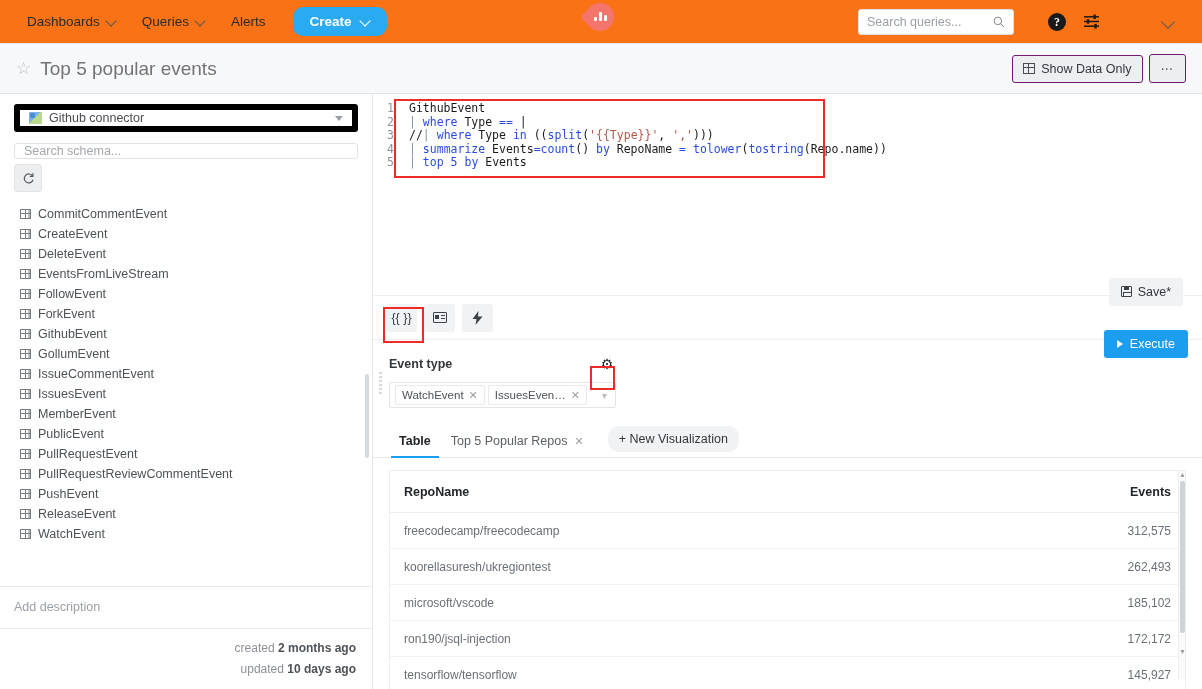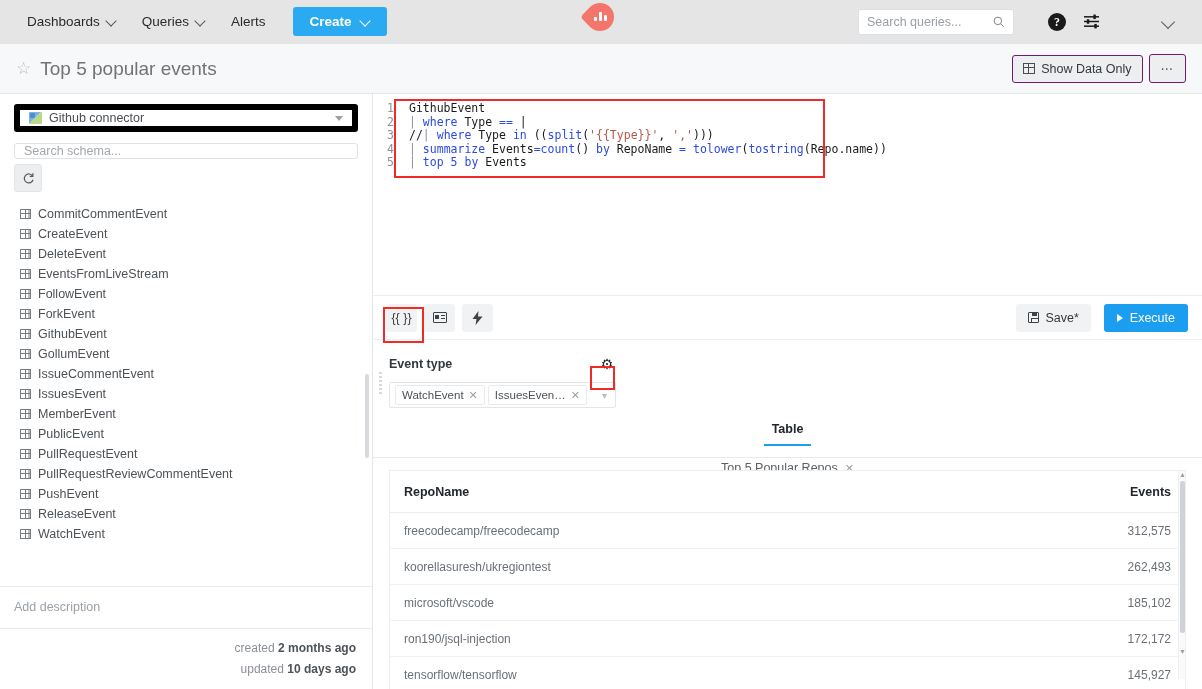--- a/index.html
+++ b/index.html
@@ -8,40 +8,40 @@
     font-family: "Liberation Sans", sans-serif;
     background: #ffffff;
     color: #333;
     overflow: hidden;
   }
   .app { width: 1202px; height: 689px; position: relative; display: flex; flex-direction: column; }
 
   
   .topnav {
     height: 44px; min-height: 44px;
-    background: #e5e5e5;
+    background: #f97316;
     border-bottom: 1px solid #e3e5e8;
     display: flex; align-items: center;
     position: relative;
   }
   .nav-left { display: flex; align-items: center; padding-left: 14px; gap: 0px; }
   .nav-item {
     display: flex; align-items: center; gap: 7px;
     font-size: 13.5px; color: #2a2a2a;
     padding: 6px 13px; cursor: pointer; white-space: nowrap;
   }
   .chev { display: inline-block; width: 9px; height: 9px; position: relative; }
   .chev::before {
     content: ""; position: absolute; left: 0; top: 0;
     width: 7px; height: 7px;
     border-right: 1.4px solid #5a5a5a; border-bottom: 1.4px solid #5a5a5a;
     transform: rotate(45deg);
   }
   .create-btn {
-    background: #2aaaf0; color: #fff; border-radius: 3px;
+    background: #2aaaf0; color: #fff; border-radius: 10px;
     font-size: 13.5px; font-weight: 600;
     padding: 7px 17px; margin-left: 14px;
     display: flex; align-items: center; gap: 9px; cursor: pointer;
     min-width: 86px; justify-content: center;
   }
   .create-btn .chev::before { border-right-color: #fff; border-bottom-color: #fff; }
 
   .logo-wrap {
     position: absolute; left: 50%; transform: translateX(-50%);
     top: 3px;
@@ -201,21 +201,21 @@
   .tb-btn {
     background: #f1f2f4; border-radius: 3px; min-width: 31px; height: 28px;
     display: flex; align-items: center; justify-content: center; cursor: pointer;
     color: #3d4246; font-size: 12.5px; margin-right: 7px;
   }
   .tb-btn.first { margin-left: 3px; }
   .card-ico { width: 14px; height: 11px; border: 1.3px solid #3d4246; position: relative; border-radius:1px;}
   .card-ico::before { content:""; position:absolute; left:1.5px; top:1.5px; width:4px; height:4px; background:#3d4246;}
   .card-ico::after { content:""; position:absolute; left:7px; top:2px; width:4.5px; height:1.2px; background:#3d4246;
     box-shadow: 0 3px 0 0 #3d4246; }
-  .tb-right { margin-left: auto; display: flex; align-items: center; gap: 13px; }
+  .tb-right { margin-left: auto; display: flex; align-items: center; gap: 24px; flex-direction: column; }
   .save-btn {
     background: #f1f2f4; border-radius: 3px; height: 28px; padding: 0 12px;
     display:flex; align-items:center; gap:6px; font-size: 12.5px; color:#33383d; cursor:pointer;
   }
   .floppy { width: 11px; height: 11px; border: 1.2px solid #3d4246; position:relative; border-radius:1px; }
   .floppy::before { content:""; position:absolute; left:2.2px; top:-0.5px; width:5px; height:3.5px; background:#3d4246; }
   .floppy::after { content:""; position:absolute; left:1.5px; bottom:0.5px; width:6.5px; height:3px; border:1px solid #3d4246; border-bottom:none;}
   .exec-btn {
     background: #1b9df0; color:#fff; border-radius: 3px; height: 28px; padding: 0 13px;
     display:flex; align-items:center; gap:7px; font-size: 12.5px; cursor:pointer;
@@ -240,22 +240,22 @@
     display:flex; align-items:center; gap:5px; padding: 0 6px; margin-left: 3px;
     font-size: 11.5px; color: #4d5257; white-space:nowrap;
   }
   .tag .x { color:#9aa0a6; font-size: 11px; cursor:pointer; }
   .tag-caret { margin-left: auto; margin-right: 6px; color:#b9bdc3; font-size:10px; }
   .grip { position:absolute; left: 6px; top: 32px; width: 3px; height: 22px;
     background: repeating-linear-gradient(to bottom, #d6d9dd 0 2px, transparent 2px 4px); }
 
   
   .viztabs {
-    margin-top: 14px; padding: 0 16px; display:flex; align-items:center; gap: 16px;
-    border-bottom: 1px solid #e8eaec; height: 36px; flex-direction: column;
+    margin-top: 14px; padding: 0 16px; display:flex; align-items:flex-end; gap: 0;
+    border-bottom: 1px solid #e8eaec; height: 36px;
   }
   .vtab {
     font-size: 12.5px; color: #5a6066; padding: 0 10px 9px 10px; cursor:pointer;
     display:flex; align-items:center; gap:7px; position: relative;
   }
   .vtab.active { color: #23272b; font-weight: 700; }
   .vtab.active::after {
     content:""; position:absolute; left:2px; right:2px; bottom:-1px; height: 2.5px; background:#1b9df0;
   }
   .vtab .x { color:#9aa0a6; font-size:11px; }

